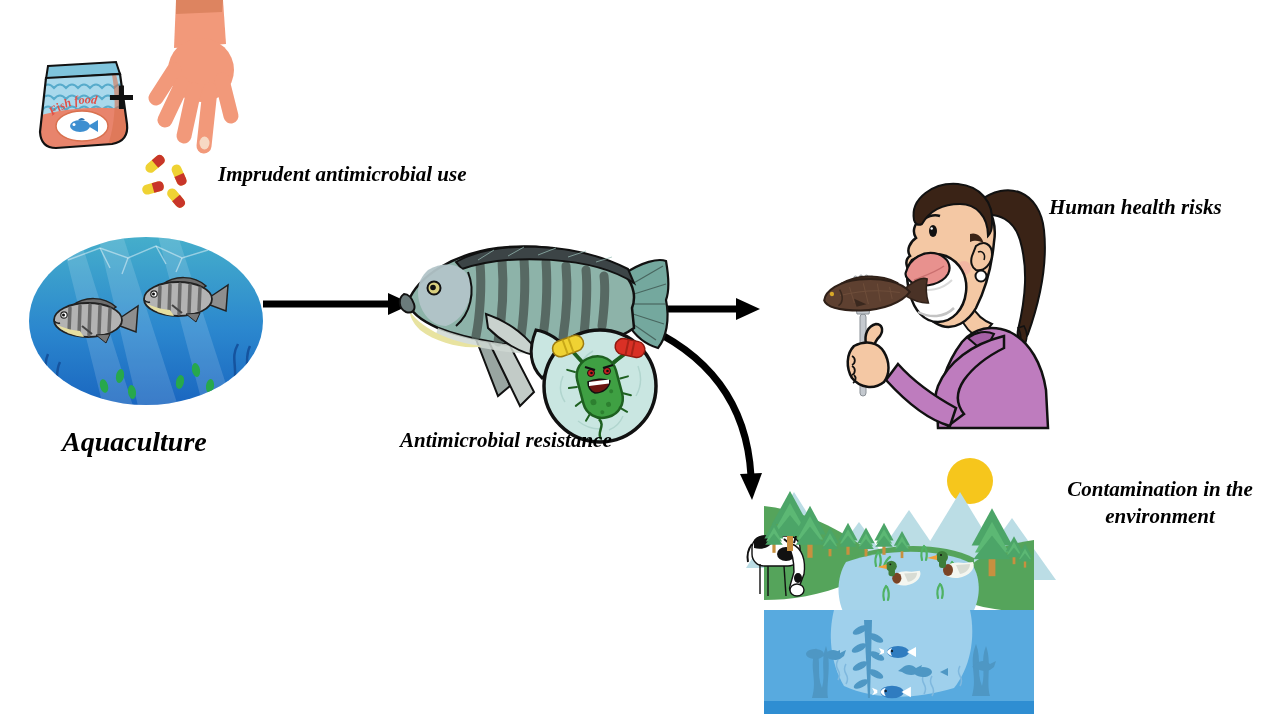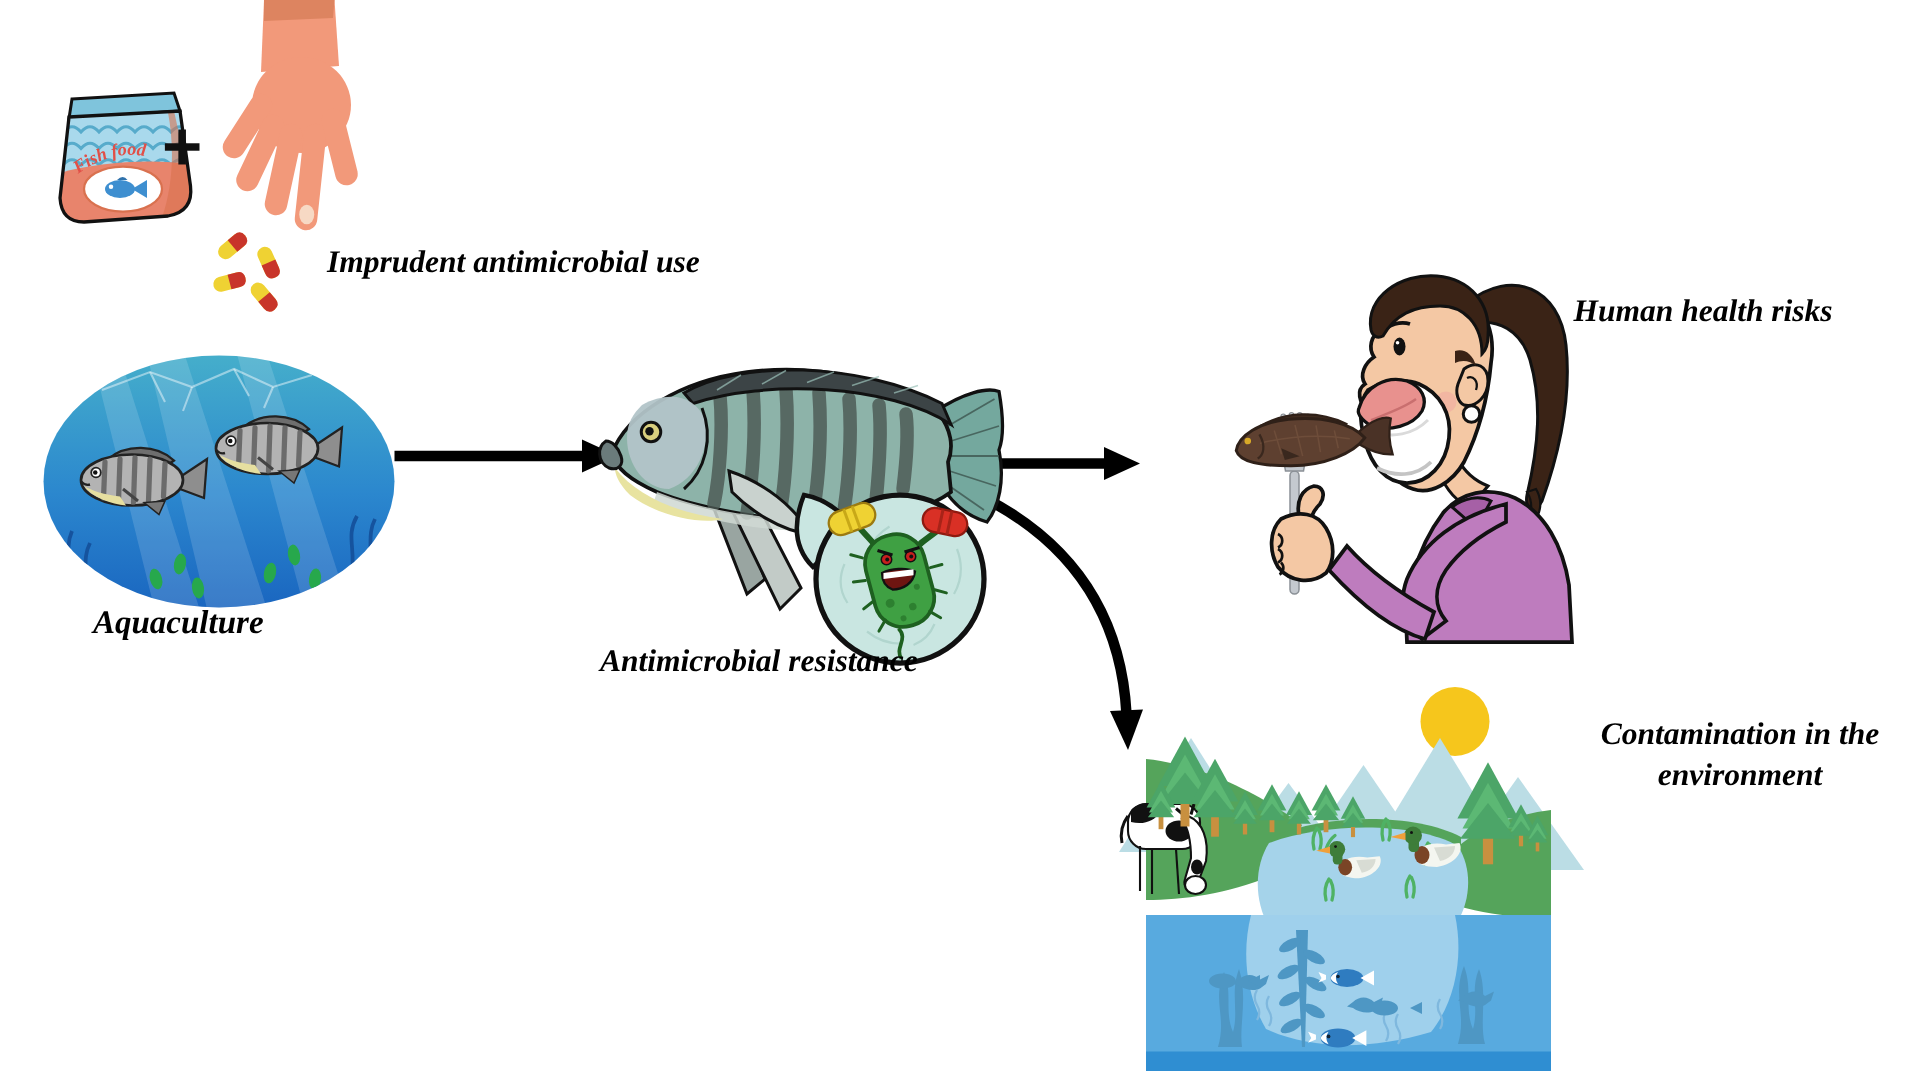--- a/index.html
+++ b/index.html
@@ -452,18 +452,18 @@
       <use href="#pine" transform="translate(102,104) scale(0.72)"></use>
       <use href="#pine" transform="translate(120,102) scale(0.8)"></use>
       <use href="#pine" transform="translate(138,106) scale(0.68)"></use>
       <use href="#pine" transform="translate(228,118) scale(1.7)"></use>
       <use href="#pine" transform="translate(250,112) scale(0.7)"></use>
       <use href="#pine" transform="translate(261,116) scale(0.6)"></use>
     </g>
   </svg>
 
   <div class="label" style="left:218px;top:162px;font-size:21px">Imprudent antimicrobial use</div>
-  <div class="label" style="left:62px;top:402px;font-size:22px">Aquaculture</div>
+  <div class="label" style="left:62px;top:426px;font-size:28px">Aquaculture</div>
   <div class="label" style="left:1049px;top:195px;font-size:21px">Human health risks</div>
   <div class="label" style="left:400px;top:428px;font-size:21px">Antimicrobial resistance</div>
   <div class="label center" style="left:1038px;top:476px;width:244px;font-size:21px">Contamination in the environment</div>
 
 </div>
 
 </body></html>

